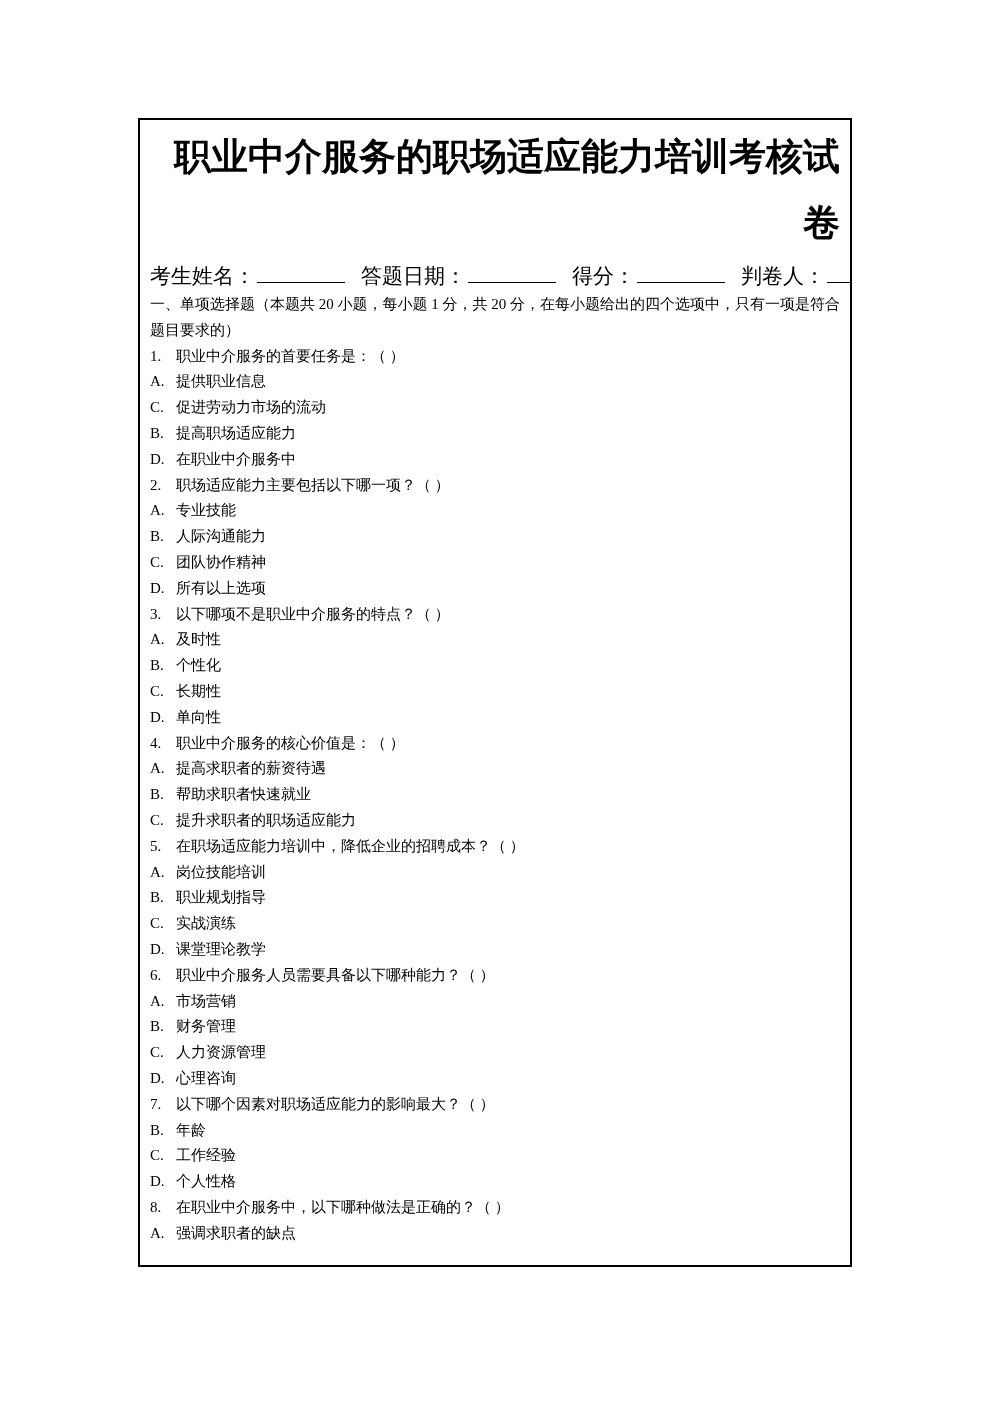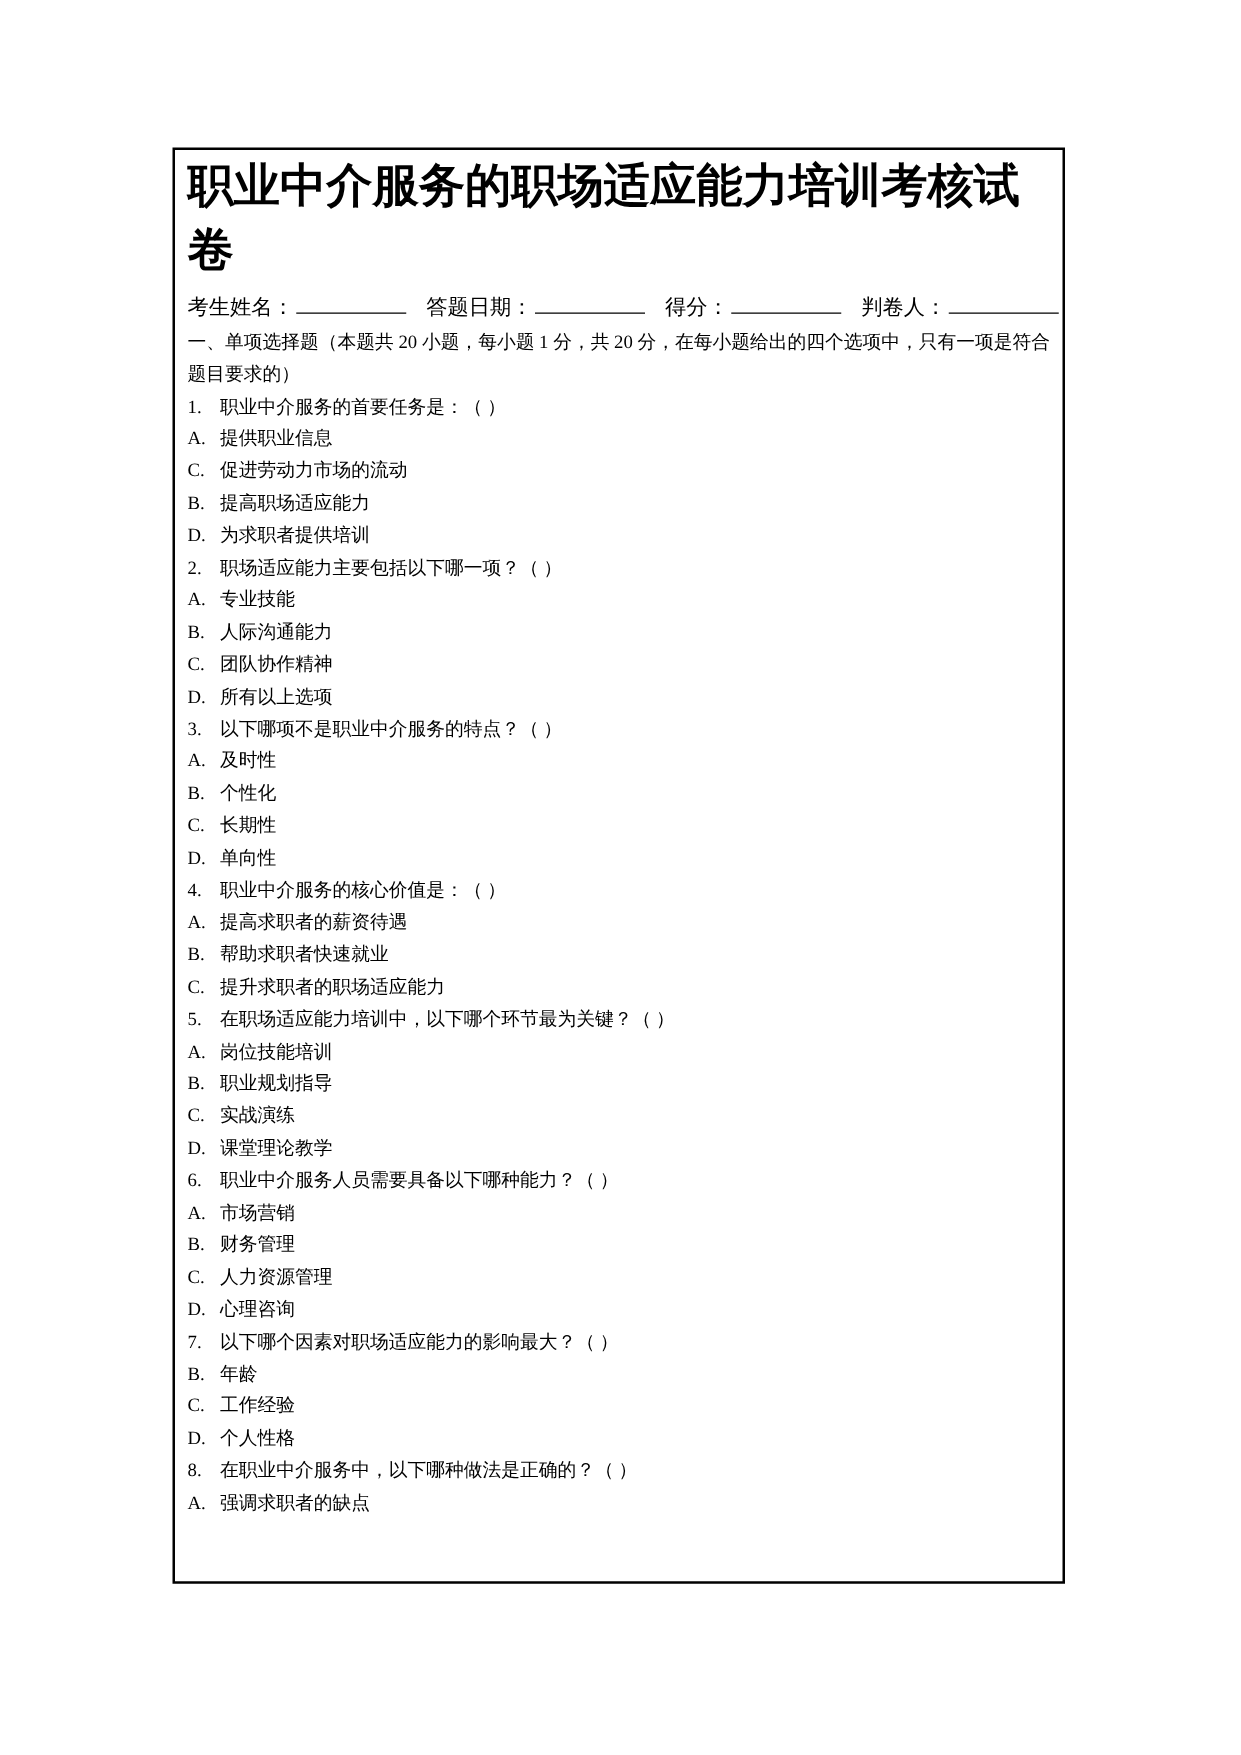--- a/index.html
+++ b/index.html
@@ -7,24 +7,24 @@
     width:993px;height:1404px;background:#ffffff;color:#000000;
     font-family:"Liberation Serif","DejaVu Serif",serif;
     position:relative;overflow:hidden;
   }
   .sheet{
     position:absolute;left:138px;top:118px;width:714px;height:1149px;
     border:2px solid #000;box-sizing:border-box;
     padding:2px 10px;overflow:hidden;background:#fff;
   }
   .title{
-    font-size:37px;font-weight:bold;text-align:left;
-    line-height:51px;margin:2px 0 7px 0;
+    font-size:37px;font-weight:bold;text-align:right;
+    line-height:66px;margin:2px 0 7px 0;
   }
-  .info{font-size:17px;line-height:26px;margin:0 0 3px 0;white-space:nowrap;}
+  .info{font-size:21px;line-height:26px;margin:0 0 3px 0;white-space:nowrap;}
   .group{white-space:nowrap;margin-right:16px;display:inline-block;}
   .group:last-child{margin-right:0;}
   .blank{
     display:inline-block;width:88px;height:15px;
     border-bottom:1px solid #000;margin-left:2px;vertical-align:baseline;
   }
   .line{font-size:15px;line-height:25.8px;}
   .pre{display:inline-block;width:26px;}
   .q{margin:0;}
 </style>
@@ -39,21 +39,21 @@
     <span class="group"><span>考生姓名：</span><span class="blank"></span></span><span class="group"><span>答题日期：</span><span class="blank"></span></span><span class="group"><span>得分：</span><span class="blank"></span></span><span class="group"><span>判卷人：</span><span class="blank"></span></span>
   </div>
 
   <div class="line">一、单项选择题（本题共 20 小题，每小题 1 分，共 20 分，在每小题给出的四个选项中，只有一项是符合题目要求的）</div>
 
   <div class="q">
     <div class="line"><span class="pre">1.</span><span>职业中介服务的首要任务是：（  ）</span></div>
     <div class="line"><span class="pre">A.</span><span>提供职业信息</span></div>
     <div class="line"><span class="pre">C.</span><span>促进劳动力市场的流动</span></div>
     <div class="line"><span class="pre">B.</span><span>提高职场适应能力</span></div>
-    <div class="line"><span class="pre">D.</span><span>为求职者提供培训</span></div>
+    <div class="line"><span class="pre">D.</span><span>在职业中介服务中</span></div>
   </div>
 
   <div class="q">
     <div class="line"><span class="pre">2.</span><span>职场适应能力主要包括以下哪一项？（  ）</span></div>
     <div class="line"><span class="pre">A.</span><span>专业技能</span></div>
     <div class="line"><span class="pre">B.</span><span>人际沟通能力</span></div>
     <div class="line"><span class="pre">C.</span><span>团队协作精神</span></div>
     <div class="line"><span class="pre">D.</span><span>所有以上选项</span></div>
   </div>
 
@@ -66,21 +66,21 @@
   </div>
 
   <div class="q">
     <div class="line"><span class="pre">4.</span><span>职业中介服务的核心价值是：（  ）</span></div>
     <div class="line"><span class="pre">A.</span><span>提高求职者的薪资待遇</span></div>
     <div class="line"><span class="pre">B.</span><span>帮助求职者快速就业</span></div>
     <div class="line"><span class="pre">C.</span><span>提升求职者的职场适应能力</span></div>
   </div>
 
   <div class="q">
-    <div class="line"><span class="pre">5.</span><span>在职场适应能力培训中，以下哪个环节最为关键？（  ）</span></div>
+    <div class="line"><span class="pre">5.</span><span>在职场适应能力培训中，降低企业的招聘成本？（  ）</span></div>
     <div class="line"><span class="pre">A.</span><span>岗位技能培训</span></div>
     <div class="line"><span class="pre">B.</span><span>职业规划指导</span></div>
     <div class="line"><span class="pre">C.</span><span>实战演练</span></div>
     <div class="line"><span class="pre">D.</span><span>课堂理论教学</span></div>
   </div>
 
   <div class="q">
     <div class="line"><span class="pre">6.</span><span>职业中介服务人员需要具备以下哪种能力？（  ）</span></div>
     <div class="line"><span class="pre">A.</span><span>市场营销</span></div>
     <div class="line"><span class="pre">B.</span><span>财务管理</span></div>

